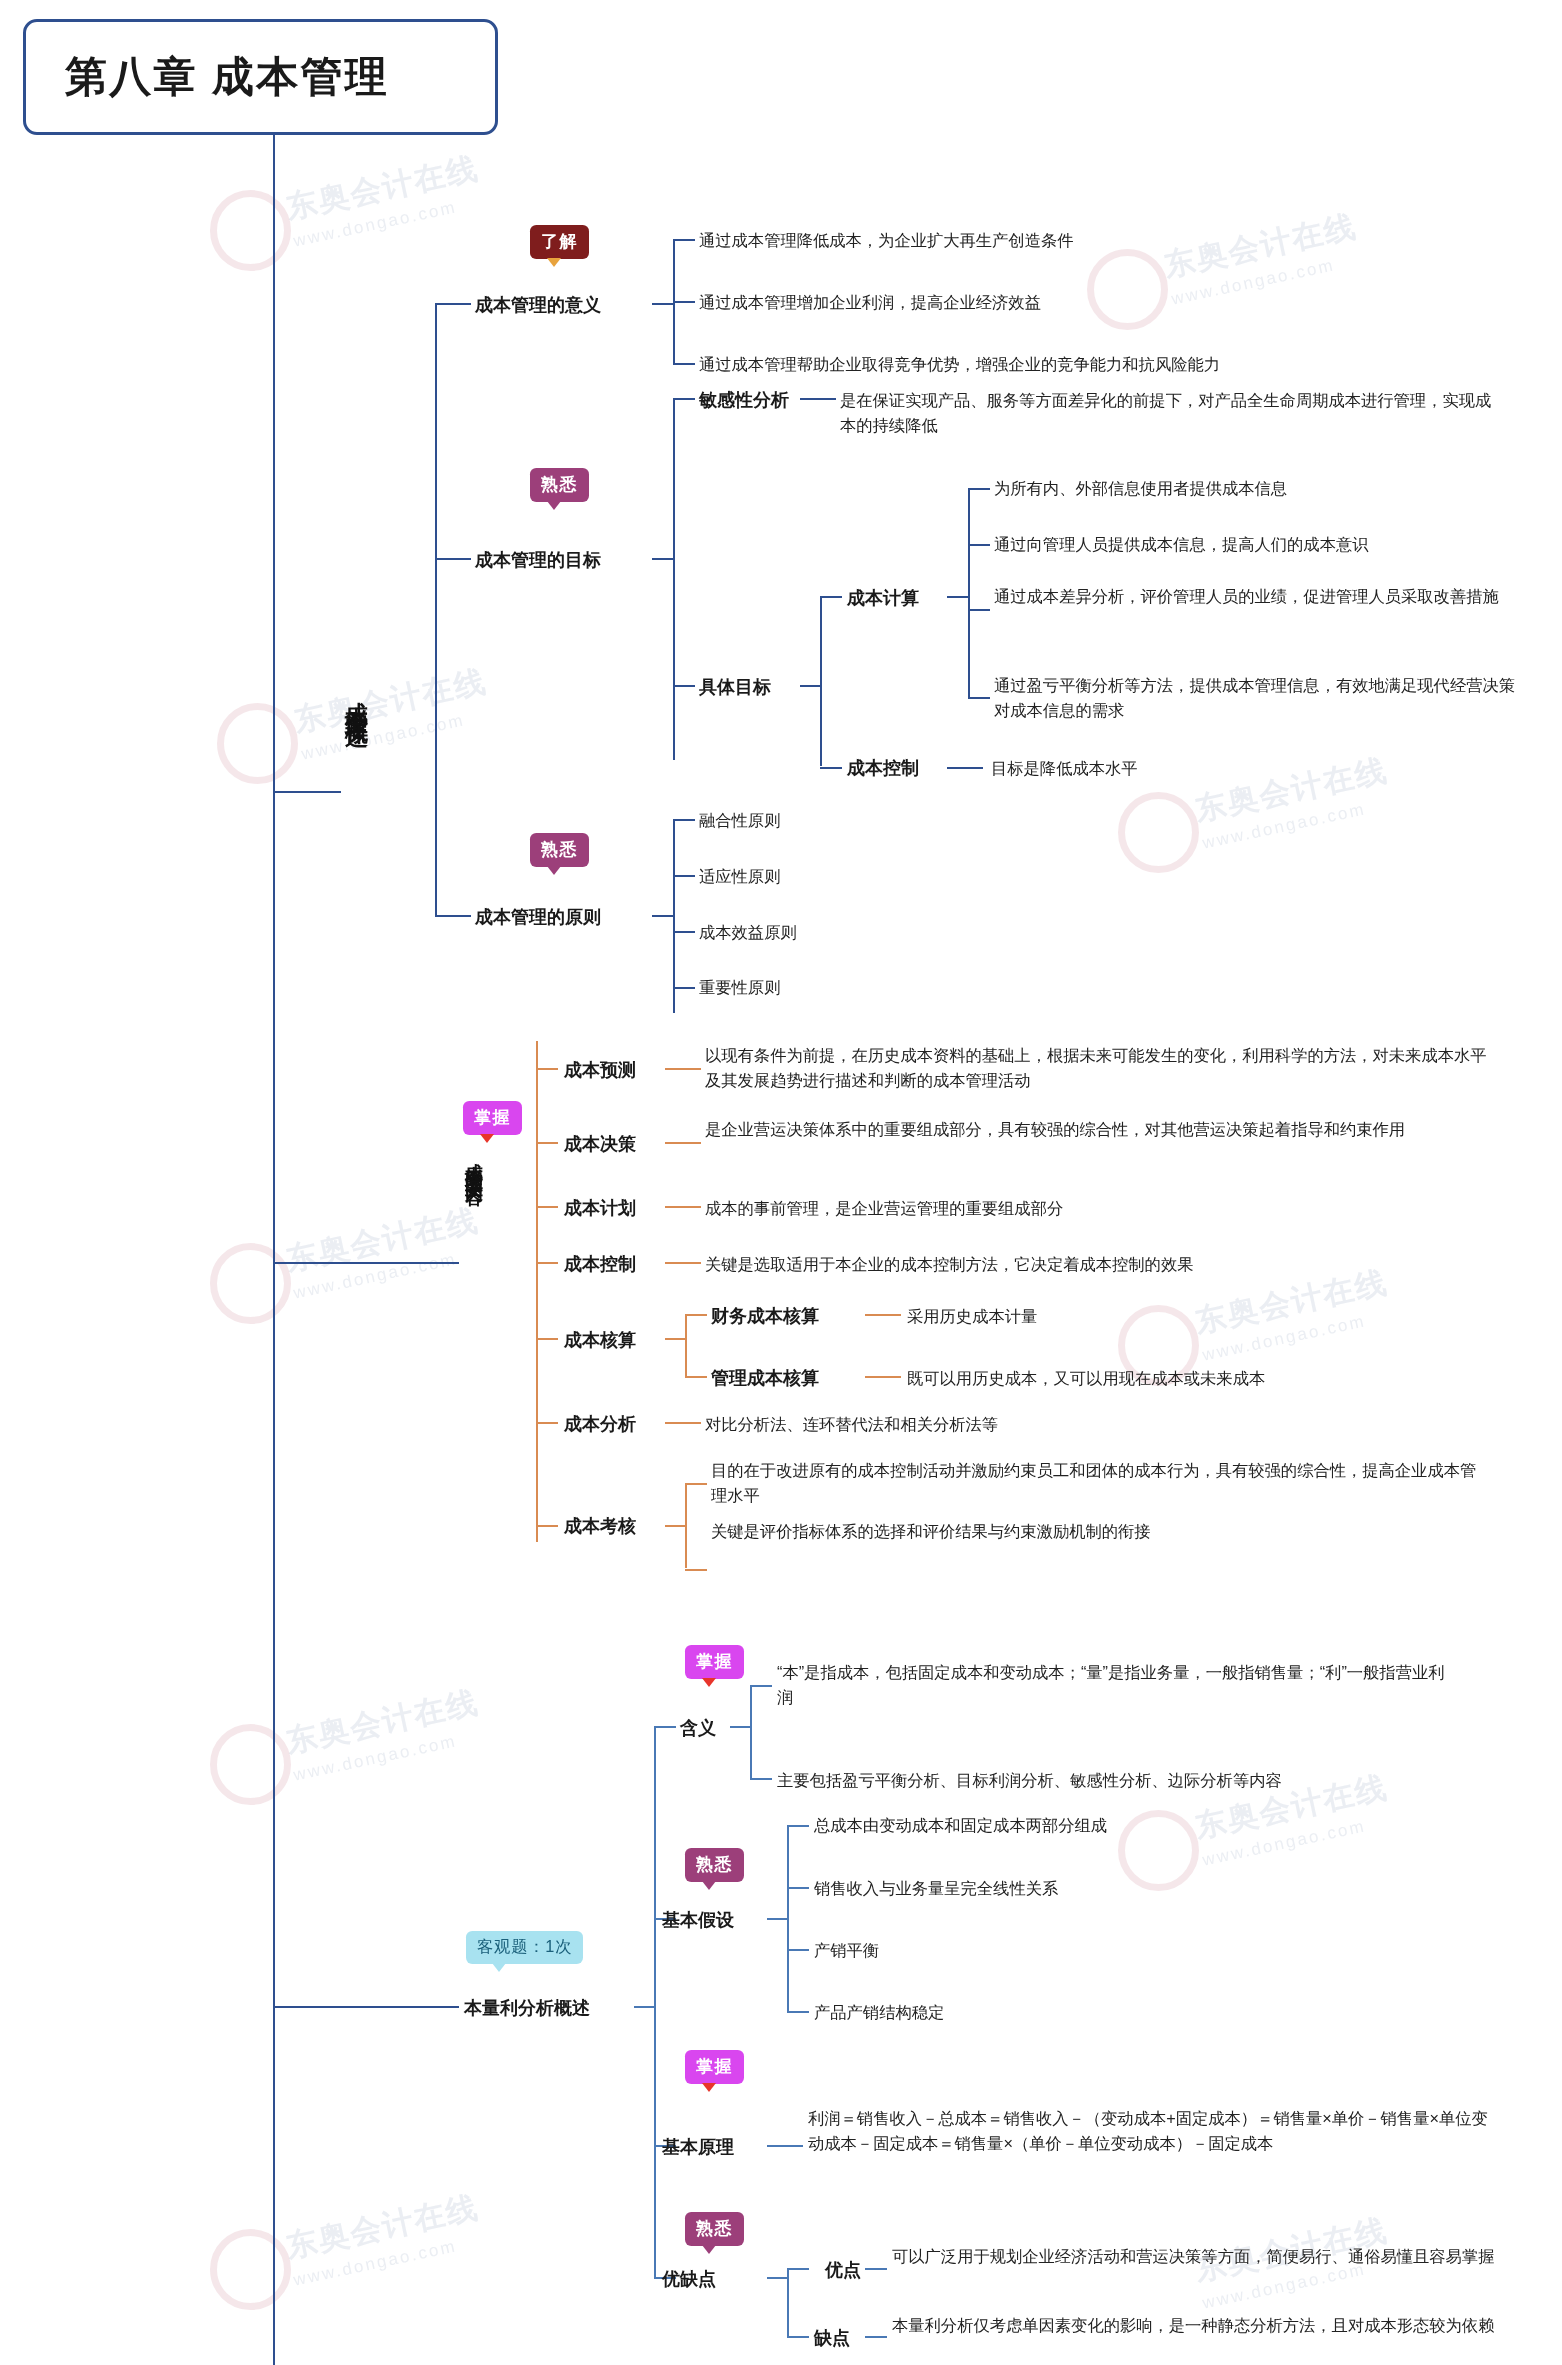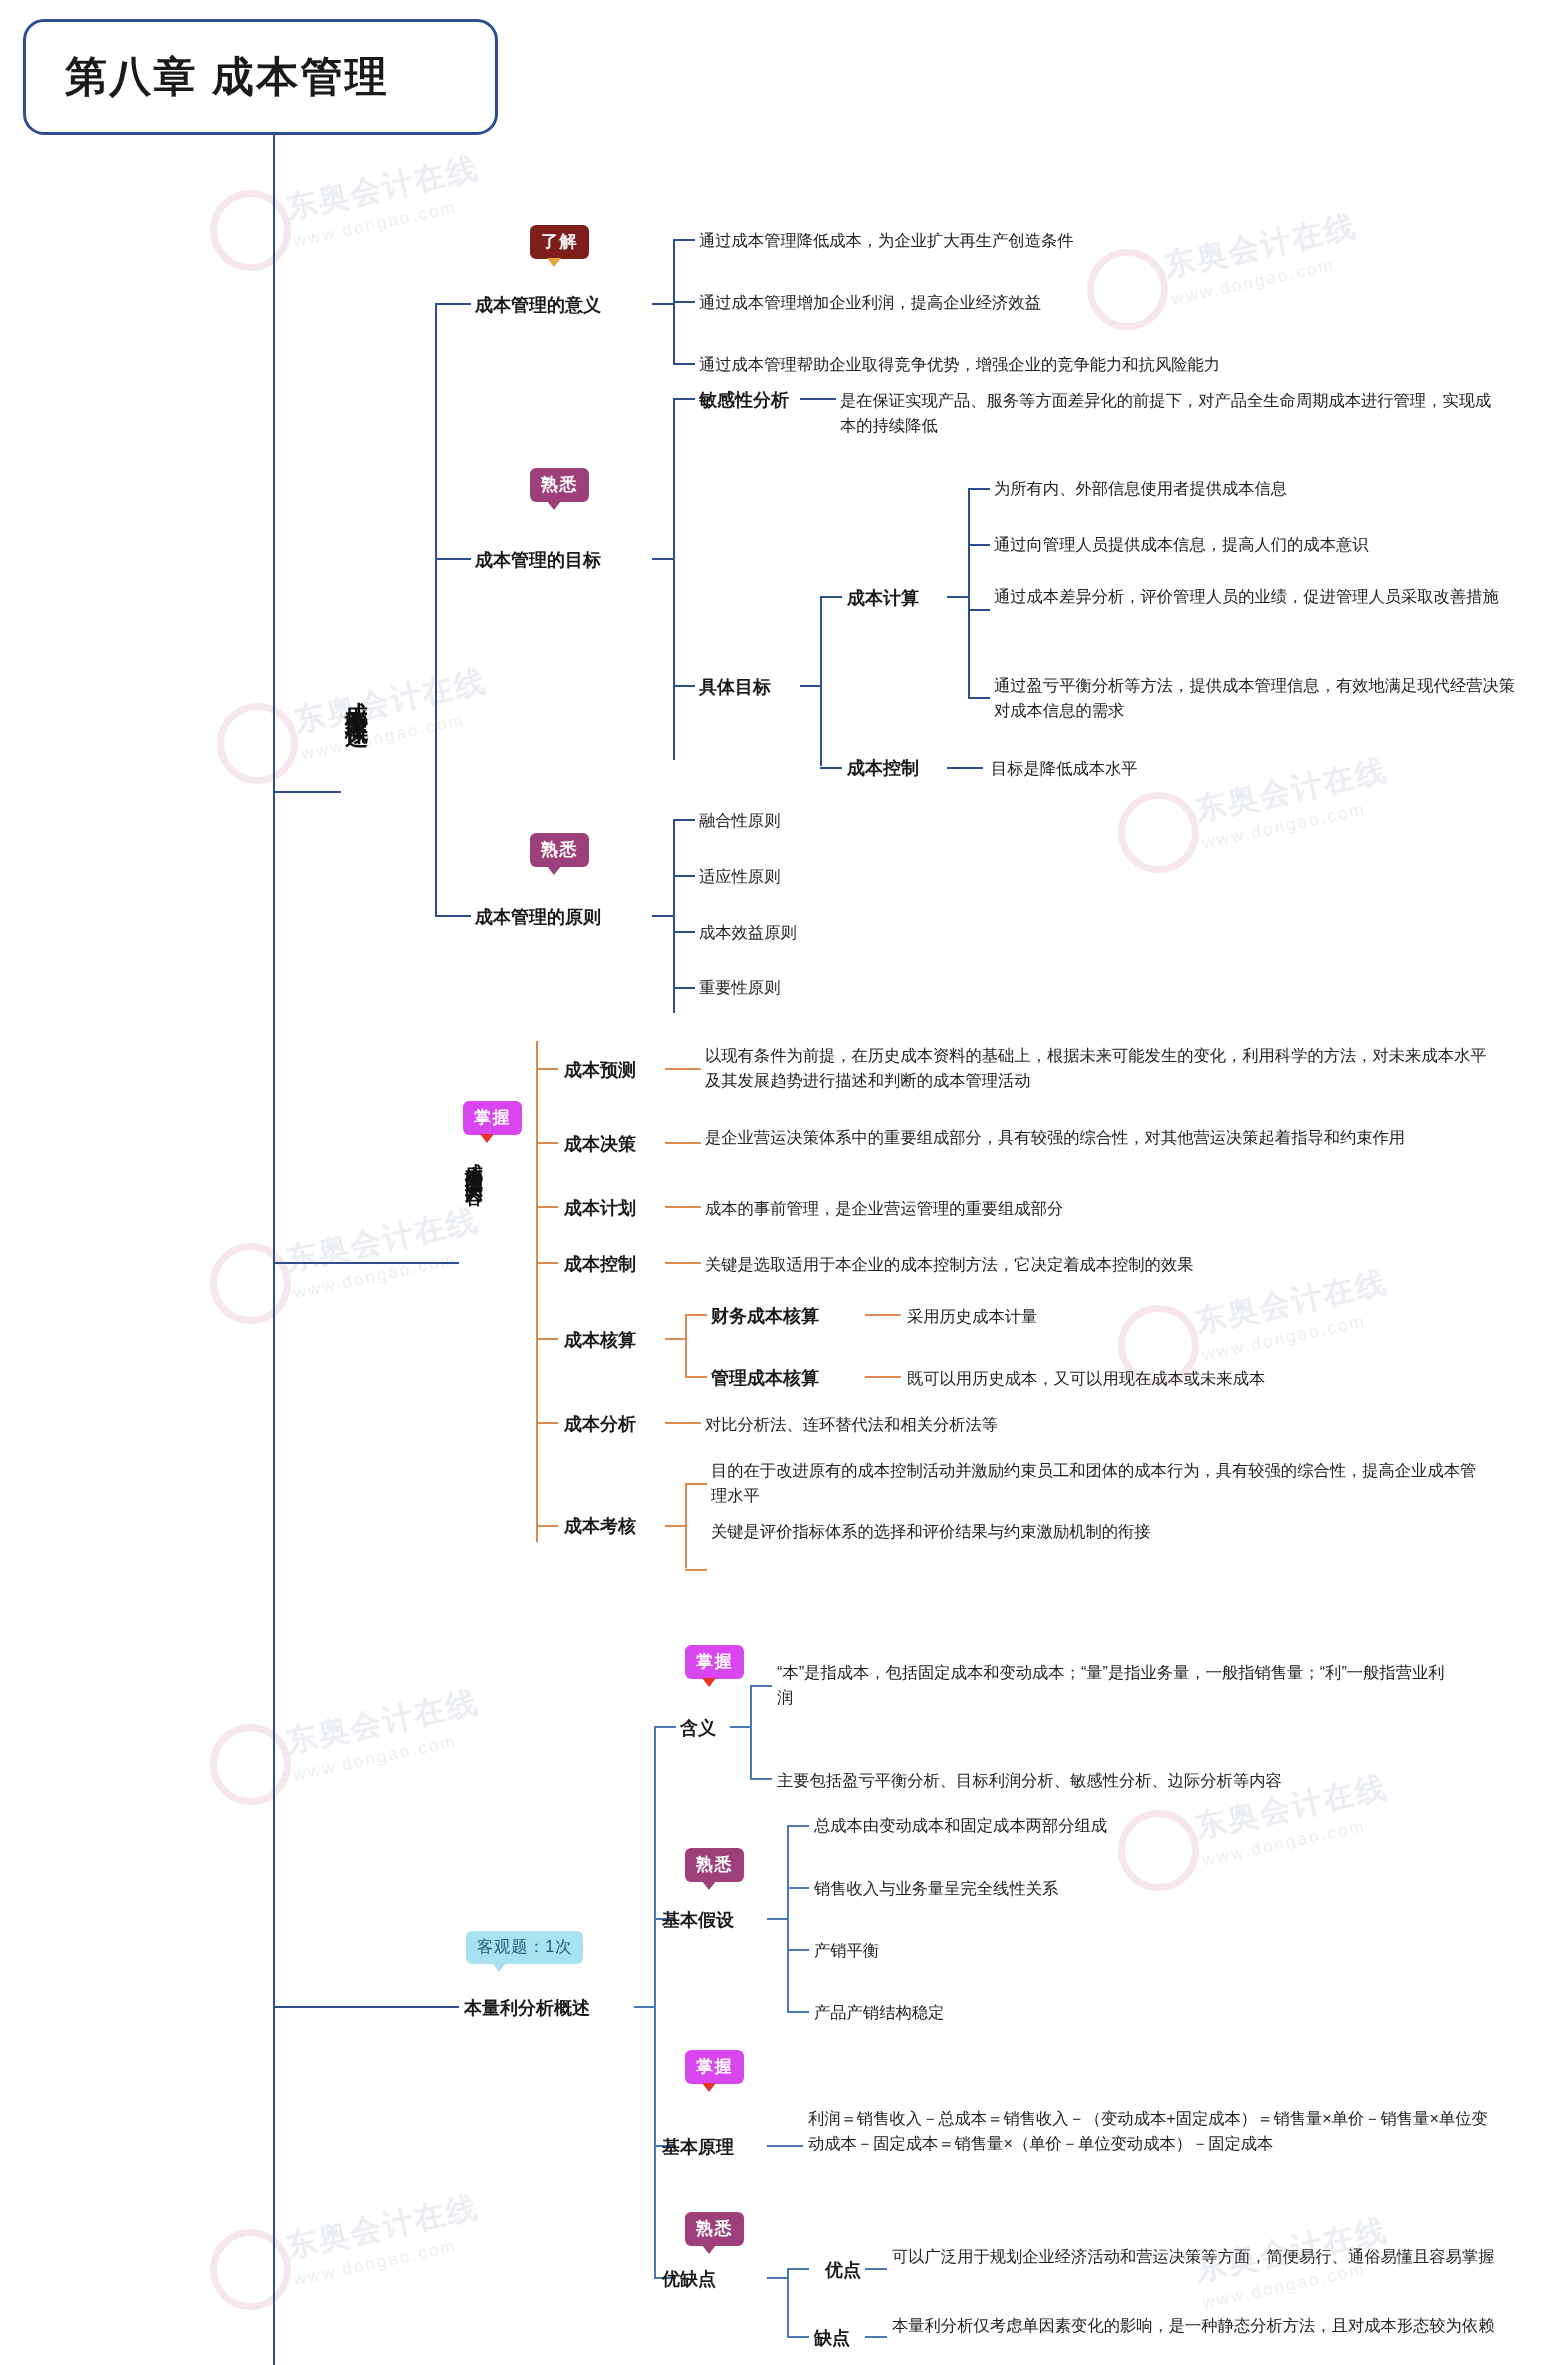--- a/index.html
+++ b/index.html
@@ -46,21 +46,21 @@
     pointer-events: none;
   }
   
   .title-box {
     position: absolute;
     left: 23px;
     top: 18.6px;
     width: 475px;
     height: 116px;
     border: 3.9px solid #2e4f8f;
-    border-radius: 21px;
+    border-radius: 14px;
     background: #fff;
     display: flex;
     align-items: center;
     box-sizing: border-box;
   }
   .title-box span {
     font-size: 42px;
     font-weight: bold;
     color: #1a1a1a;
     padding-left: 39px;
@@ -254,21 +254,21 @@
   <div class="ln ln-h ln-o" style="left:536px; top:1338px; width:22px;"></div>
   <div class="ln ln-h ln-o" style="left:536px; top:1422px; width:22px;"></div>
   <div class="ln ln-h ln-o" style="left:536px; top:1525px; width:22px;"></div>
 
   <div class="branch-label" style="left:564px; top:1058px;">成本预测</div>
   <div class="ln ln-h ln-o" style="left:665px; top:1068px; width:36px;"></div>
   <div class="node" style="left:705px; top:1043px; width:792px;">以现有条件为前提，在历史成本资料的基础上，根据未来可能发生的变化，利用科学的方法，对未来成本水平及其发展趋势进行描述和判断的成本管理活动</div>
 
   <div class="branch-label" style="left:564px; top:1132px;">成本决策</div>
   <div class="ln ln-h ln-o" style="left:665px; top:1142px; width:36px;"></div>
-  <div class="node" style="left:705px; top:1117px; width:777px;margin-top:8px;">是企业营运决策体系中的重要组成部分，具有较强的综合性，对其他营运决策起着指导和约束作用</div>
+  <div class="node" style="left:705px; top:1117px; width:777px;">是企业营运决策体系中的重要组成部分，具有较强的综合性，对其他营运决策起着指导和约束作用</div>
 
   <div class="branch-label" style="left:564px; top:1196px;">成本计划</div>
   <div class="ln ln-h ln-o" style="left:665px; top:1206px; width:36px;"></div>
   <div class="node" style="left:705px; top:1196px; width:777px;">成本的事前管理，是企业营运管理的重要组成部分</div>
 
   <div class="branch-label" style="left:564px; top:1252px;">成本控制</div>
   <div class="ln ln-h ln-o" style="left:665px; top:1262px; width:36px;"></div>
   <div class="node" style="left:705px; top:1252px; width:777px;">关键是选取适用于本企业的成本控制方法，它决定着成本控制的效果</div>
 
   <div class="branch-label" style="left:564px; top:1328px;">成本核算</div>

